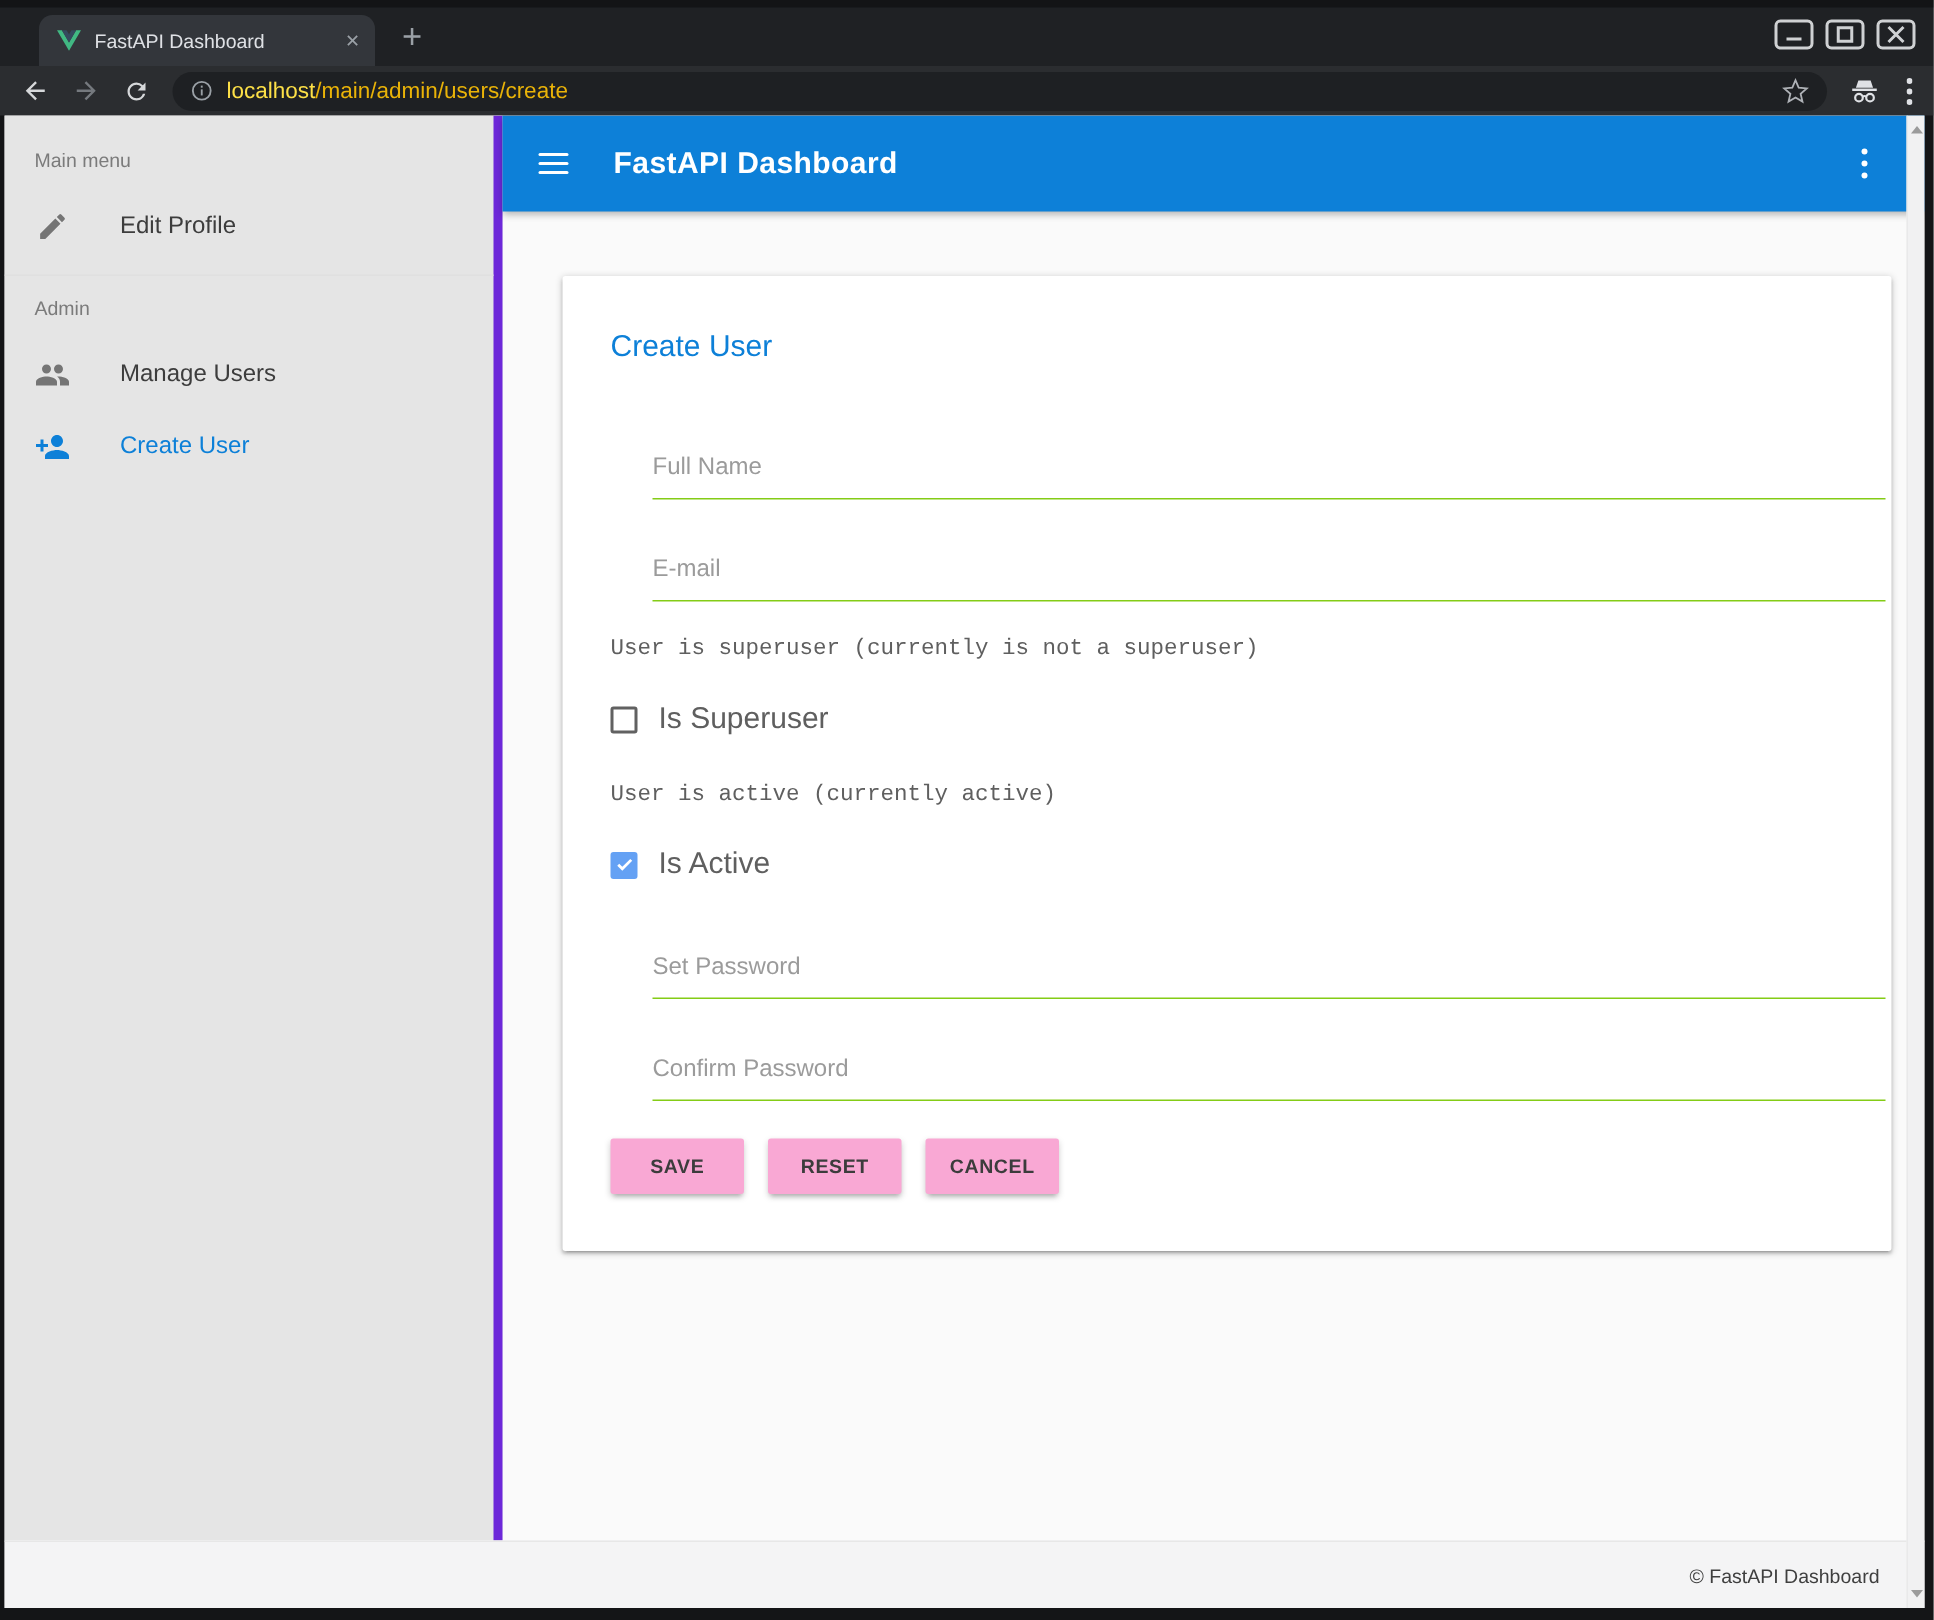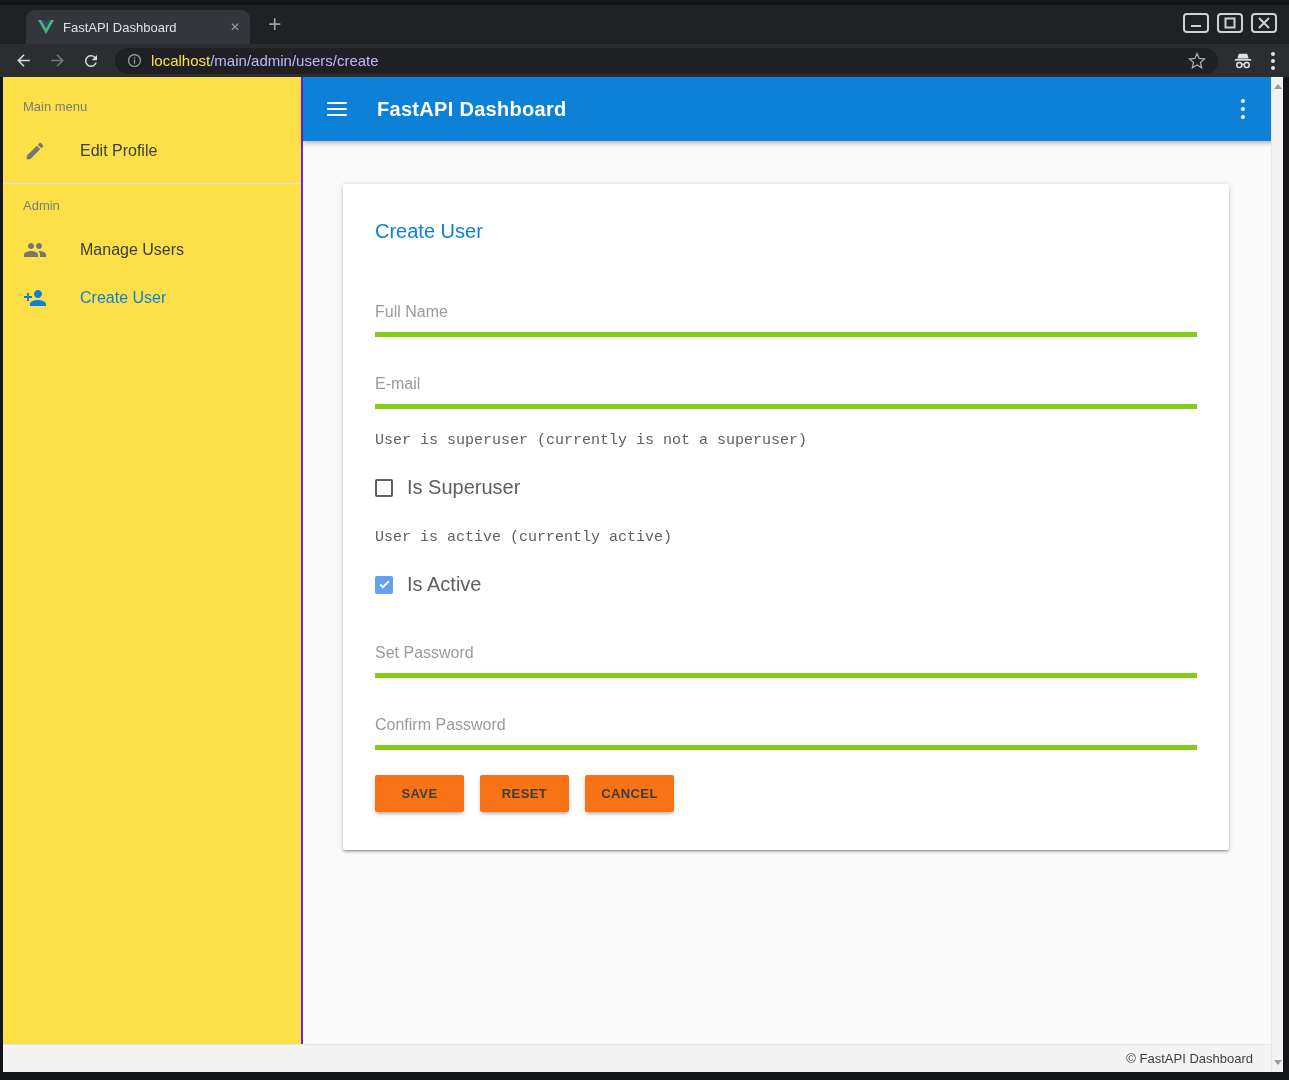--- a/index.html
+++ b/index.html
@@ -22,31 +22,31 @@
     display:flex; align-items:center; justify-content:center; }
   .win-btn svg { display:block; }
 
   .toolbar { position:absolute; top:44px; left:0; right:0; height:33px;
     background:#2b2d30; display:flex; align-items:center; padding:0 14px; gap:15px; }
   .nav-ic { display:flex; align-items:center; }
   .urlbar { flex:1; height:26px; background:#1e2023; border-radius:13px;
     display:flex; align-items:center; padding:0 12px; gap:9px; min-width:0; }
   .url { font-size:15px; white-space:nowrap; }
   .url .host { color:#fde047; }
-  .url .path { color:#c4b5fd; }
+  .url .path { color:#eab308; }
   .urlbar .star { margin-left:auto; }
   .tool-right { display:flex; align-items:center; gap:18px; }
 
   
   .page { position:absolute; top:77px; left:3px; right:6px; bottom:8px;
     background:#fafafa; display:flex; flex-direction:column; overflow:hidden; }
   .page-body { flex:1; display:flex; min-height:0; }
 
   
-  .sidebar { width:300px; background:#fde047; border-right:2px solid #6d28d9;
+  .sidebar { width:332px; background:#e5e5e5; border-right:6px solid #6d28d9;
     display:flex; flex-direction:column; padding-top:8px; }
   .subheader { height:42px; display:flex; align-items:center; padding:0 20px;
     color:#7b7b7b; font-size:13px; }
   .nav-item { height:48px; display:flex; align-items:center; padding:0 20px; gap:33px;
     color:#3d3d3d; font-size:16px; cursor:pointer; }
   .nav-item .ic { width:24px; height:24px; color:#757575; display:flex; align-items:center; justify-content:center; }
   .nav-item.active { color:#0d80d8; }
   .nav-item.active .ic { color:#0d80d8; }
   .divider { height:1px; background:#e0e0e0; flex-shrink:0; }
   .side-bottom { margin-top:auto; padding-bottom:2px; }
@@ -61,38 +61,38 @@
   .appbar-kebab { margin-left:auto; display:flex; flex-direction:column; gap:4px; padding:4px 14px; cursor:pointer; }
   .appbar-kebab i { width:4px; height:4px; border-radius:50%; background:#fff; }
 
   .content { flex:1; overflow:hidden; }
   .card { width:886px; margin:43px 0 0 40px; background:#fff; border-radius:2px;
     padding:36px 32px 38px;
     box-shadow:0 1px 5px rgba(0,0,0,.2), 0 2px 2px rgba(0,0,0,.14), 0 3px 1px -2px rgba(0,0,0,.12); }
   .card-title { color:#0d80d8; font-size:20px; font-weight:normal; margin-bottom:56px; }
   .tfield { margin-bottom:34px; }
   .tfield input { width:100%; border:none; outline:none; background:transparent;
-    border-bottom:5px solid #84cc16; font-size:16px; color:#212121;
-    padding:4px 0 11px; font-family:"Liberation Sans", sans-serif; }
+    border-bottom:1px solid #84cc16; font-size:16px; color:#212121;
+    padding:4px 0 11px; font-family:"Liberation Sans", sans-serif;margin-left:28px; }
   .tfield input::placeholder { color:#9b9b9b; opacity:1; }
   .hint { font-size:15px; color:#5f5f5f; margin-bottom:27px;font-family:Liberation Mono, monospace; }
   .checkrow { display:flex; align-items:center; gap:14px; margin-bottom:30px; }
   .cb { width:18px; height:18px; border:2px solid #616161; border-radius:2px;
     flex-shrink:0; cursor:pointer; }
   .cb.checked { border:none; background:#64a1f4; display:flex; align-items:center; justify-content:center; }
   .cb-label { font-size:20px; color:#5f5f5f; }
   .pw-gap { margin-top:44px; }
   .btn-row { display:flex; gap:16px; margin-top:25px; }
-  .btn { min-width:89px; height:37px; padding:0 16px; background:#f97316; border:none;
+  .btn { min-width:89px; height:37px; padding:0 16px; background:#f9a8d4; border:none;
     border-radius:2px; color:#3c3c3c; font-size:13px; font-weight:bold; letter-spacing:.4px;
     font-family:"Liberation Sans", sans-serif; cursor:pointer;
     box-shadow:0 3px 3px -2px rgba(0,0,0,.2), 0 2px 4px 0 rgba(0,0,0,.18); }
 
   
-  .footer { height:28px; background:#f4f4f5; border-top:1px solid #e7e7e7;
+  .footer { height:45px; background:#f4f4f5; border-top:1px solid #e7e7e7;
     display:flex; align-items:center; justify-content:flex-end; padding-right:30px;
     font-size:13px; color:#3f3f3f; flex-shrink:0; }
 
   
   .vscroll { position:absolute; top:0; right:0; bottom:0; width:12px;
     background:#f1f1f2; border-left:1px solid #e9e9ea; z-index:5; }
   .vscroll .arr { position:absolute; left:50%; transform:translateX(-50%);
     width:0; height:0; border-left:4px solid transparent; border-right:4px solid transparent; }
   .vscroll .arr.up { top:7px; border-bottom:5px solid #9b9b9b; }
   .vscroll .arr.down { bottom:7px; border-top:5px solid #9b9b9b; }

